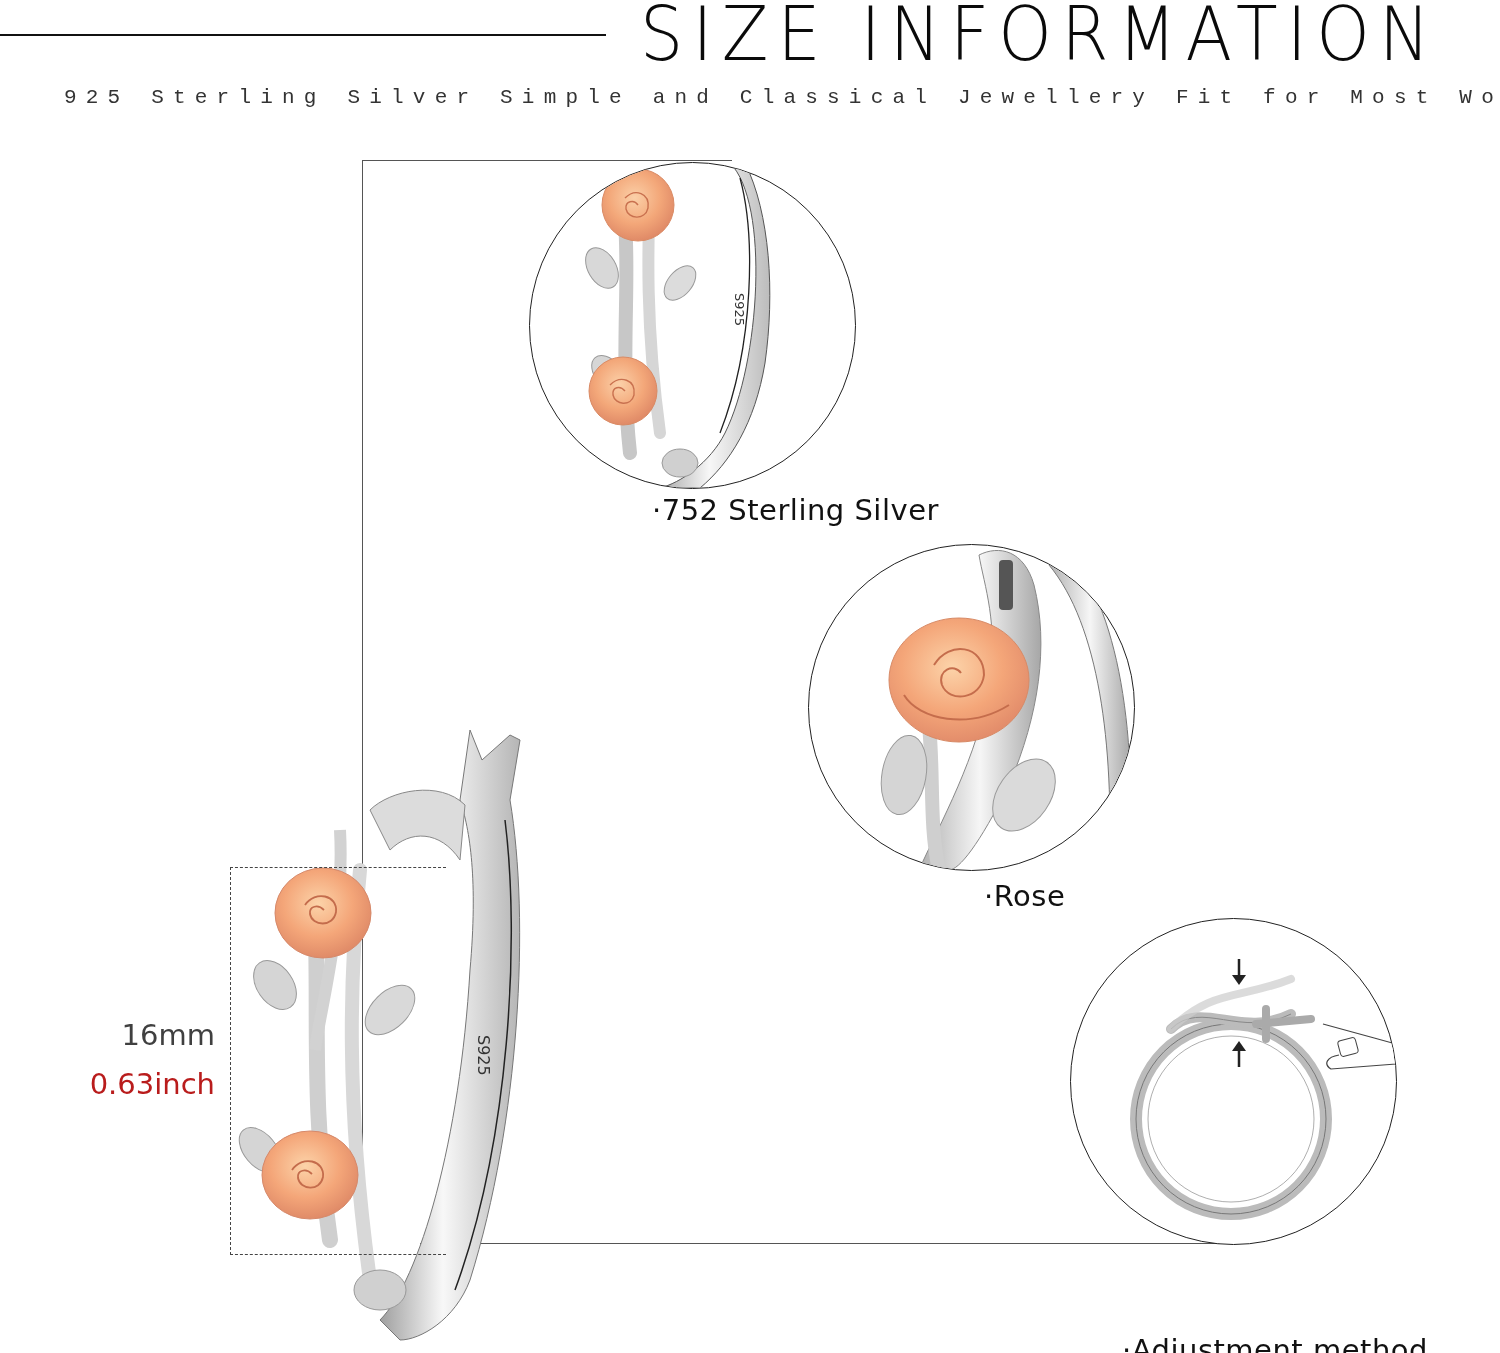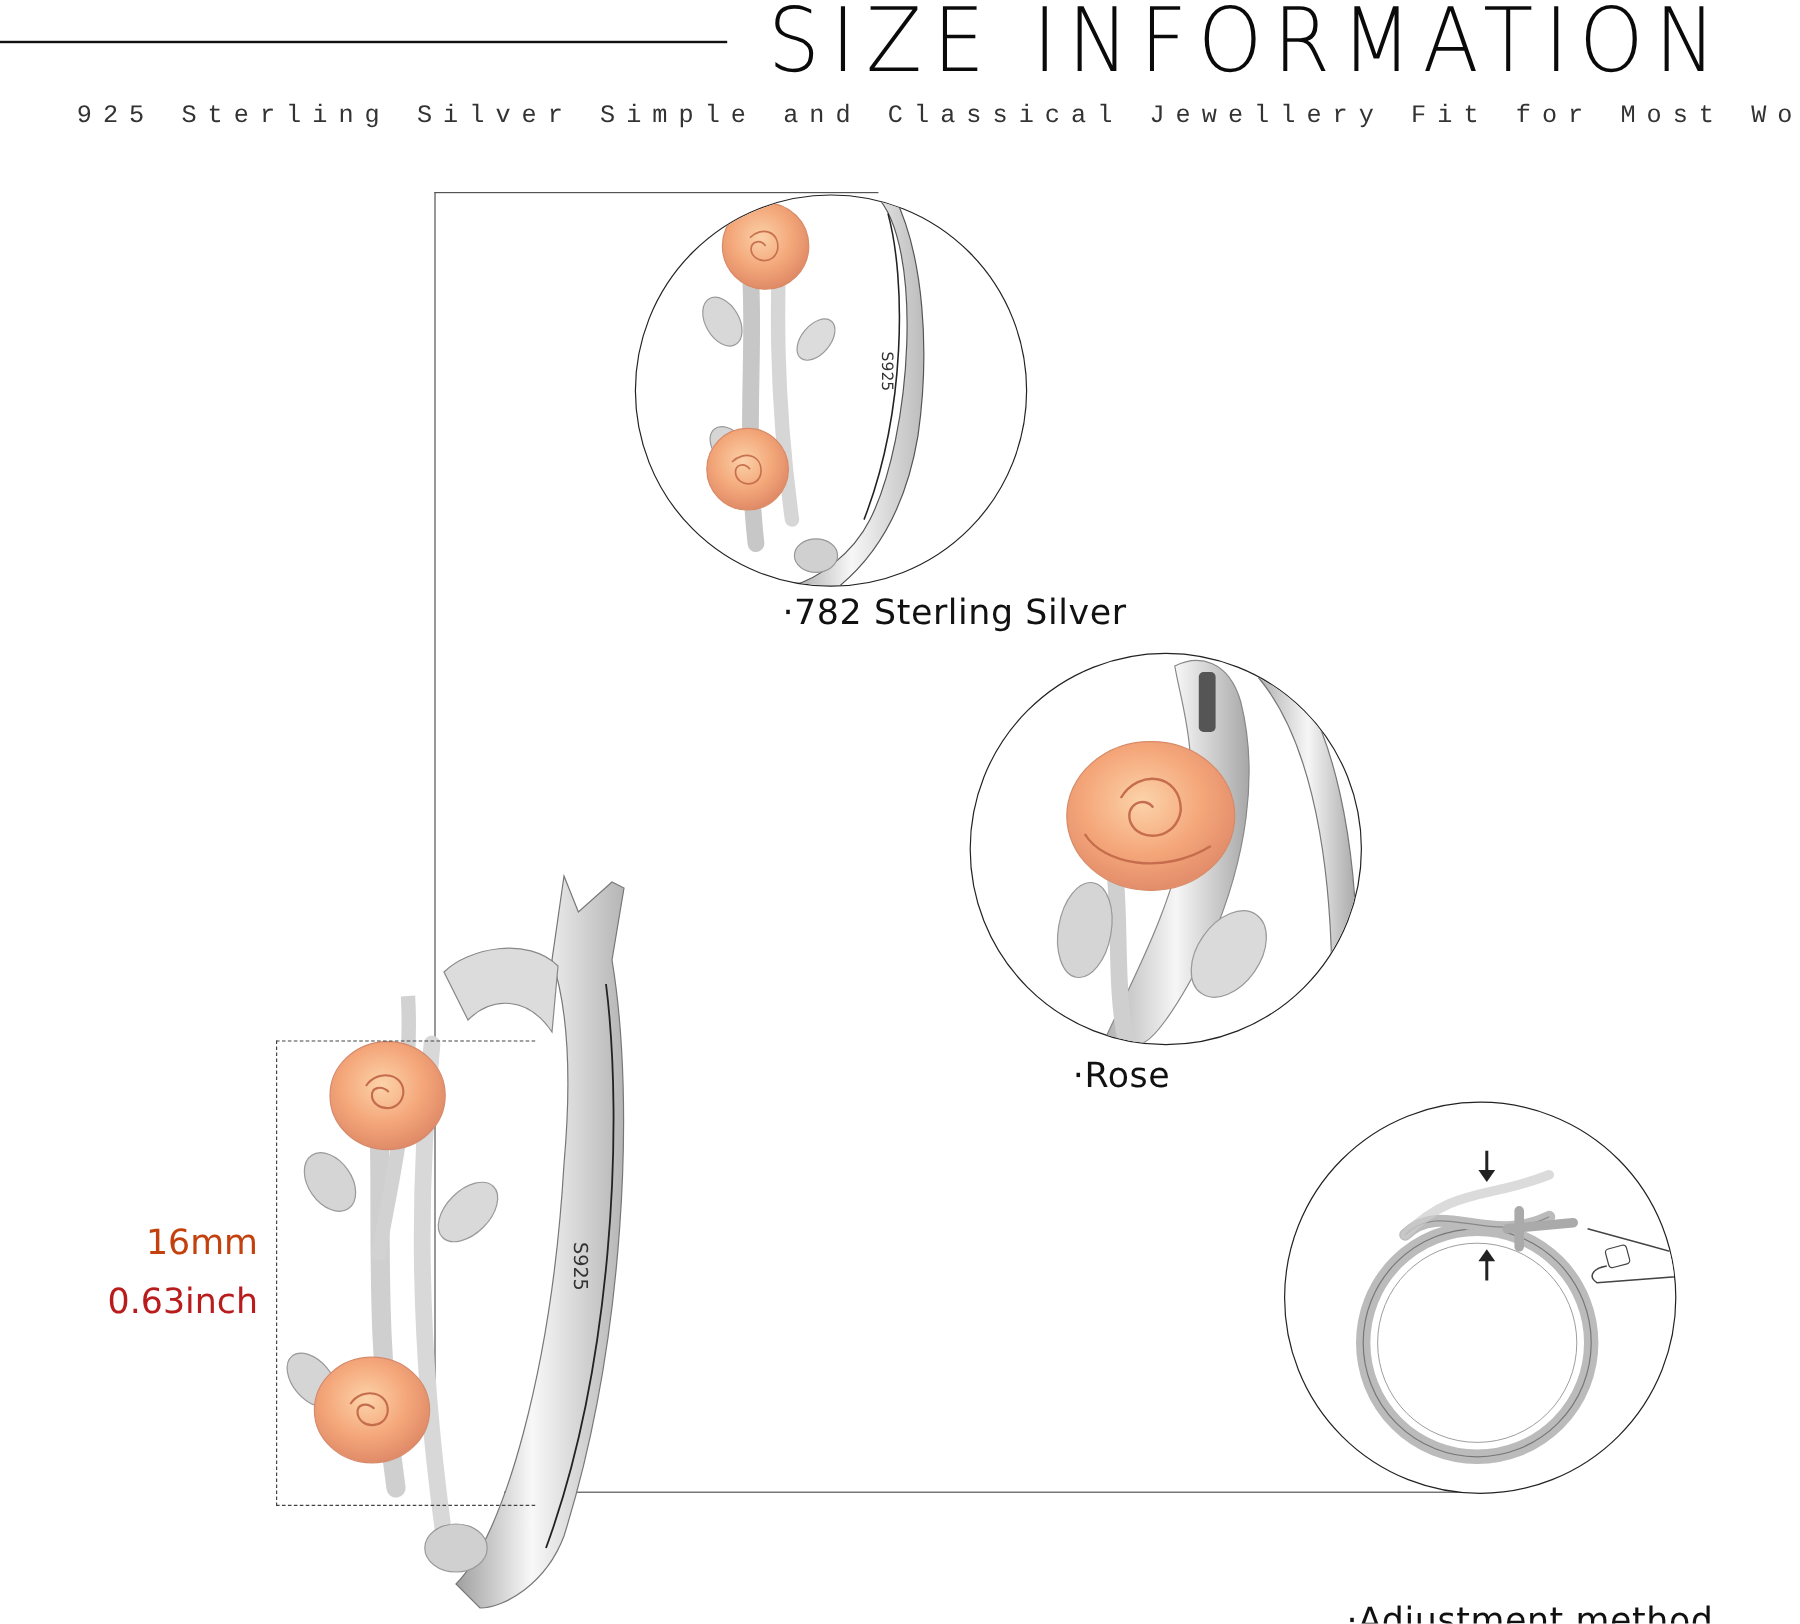--- a/index.html
+++ b/index.html
@@ -15,28 +15,28 @@
 
     .callout { position: absolute; border-radius: 50%; border: 1.5px solid #222; background: #fff; overflow: hidden; }
     .callout svg { position: absolute; left: 0; top: 0; width: 100%; height: 100%; }
 
     .callout-silver { left: 529px; top: 162px; width: 325px; height: 325px; }
     .callout-rose { left: 808px; top: 544px; width: 325px; height: 325px; }
     .callout-adjust { left: 1070px; top: 918px; width: 325px; height: 325px; }
 
     .caption { position: absolute; font-family: "DejaVu Sans", sans-serif; font-size: 29px; color: #111; white-space: nowrap; letter-spacing: 0.5px; }
     .caption-silver { left: 652px; top: 493px; }
-    .caption-rose { left: 894px; top: 879px; }
+    .caption-rose { left: 984px; top: 879px; }
     .caption-adjust { left: 1122px; top: 1301px; margin-top: 32px; }
 
     .main-product { position: absolute; left: 220px; top: 720px; width: 330px; height: 633px; }
     .main-product svg { width: 100%; height: 100%; }
 
     .dim-box { position: absolute; left: 230px; top: 867px; width: 215px; height: 386px; border: 1px dashed #444; border-right: none; }
-    .dim-mm { position: absolute; right: 1285px; top: 1018px; font-family: "DejaVu Sans", sans-serif; font-size: 29px; color: #c2410c; white-space: nowrap; }
+    .dim-mm { position: absolute; right: 1285px; top: 1018px; font-family: "DejaVu Sans", sans-serif; font-size: 29px; color: #404040; white-space: nowrap; }
     .dim-inch { position: absolute; right: 1285px; top: 1067px; font-family: "DejaVu Sans", sans-serif; font-size: 29px; color: #b91c1c; white-space: nowrap; }
   </style>
 </head>
 <body>
 
 <div class="header-rule"></div>
 <div class="page-title">SIZE INFORMATION</div>
 <div class="subtitle">925 Sterling Silver Simple and Classical Jewellery Fit for Most Women</div>
 
 <div class="connector-v"></div>
@@ -65,21 +65,21 @@
     <ellipse cx="72" cy="105" rx="14" ry="22" fill="#d8d8d8" stroke="#999" transform="rotate(-30 72 105)"></ellipse>
     <ellipse cx="150" cy="120" rx="12" ry="20" fill="#dcdcdc" stroke="#999" transform="rotate(40 150 120)"></ellipse>
     <ellipse cx="78" cy="210" rx="13" ry="20" fill="#d6d6d6" stroke="#999" transform="rotate(-40 78 210)"></ellipse>
     <circle cx="108" cy="42" r="36" fill="url(#rose1)" stroke="#d98a64"></circle>
     <path d="M95 35 C105 25 120 30 118 45 C115 58 98 56 96 46 C95 38 104 36 108 42" fill="none" stroke="#c9714f" stroke-width="1.4"></path>
     <circle cx="93" cy="228" r="34" fill="url(#rose1)" stroke="#d98a64"></circle>
     <path d="M80 222 C90 212 106 216 104 232 C101 244 85 242 83 232 C82 224 90 222 95 228" fill="none" stroke="#c9714f" stroke-width="1.4"></path>
     <ellipse cx="150" cy="300" rx="18" ry="14" fill="#d0d0d0" stroke="#999"></ellipse>
   </svg>
 </div>
-<div class="caption caption-silver">·782 Sterling Silver</div>
+<div class="caption caption-silver">·752 Sterling Silver</div>
 
 <div class="callout callout-rose">
   <svg viewBox="0 0 325 325">
     <defs>
       <linearGradient id="silv2" x1="0" x2="1" y1="0" y2="0">
         <stop offset="0" stop-color="#b0b0b0"></stop>
           <stop offset="0.5" stop-color="#f6f6f6"></stop>
           <stop offset="1" stop-color="#a7a7a7"></stop>
       </linearGradient>
       <radialGradient id="rose2" cx="0.45" cy="0.4" r="0.6">

